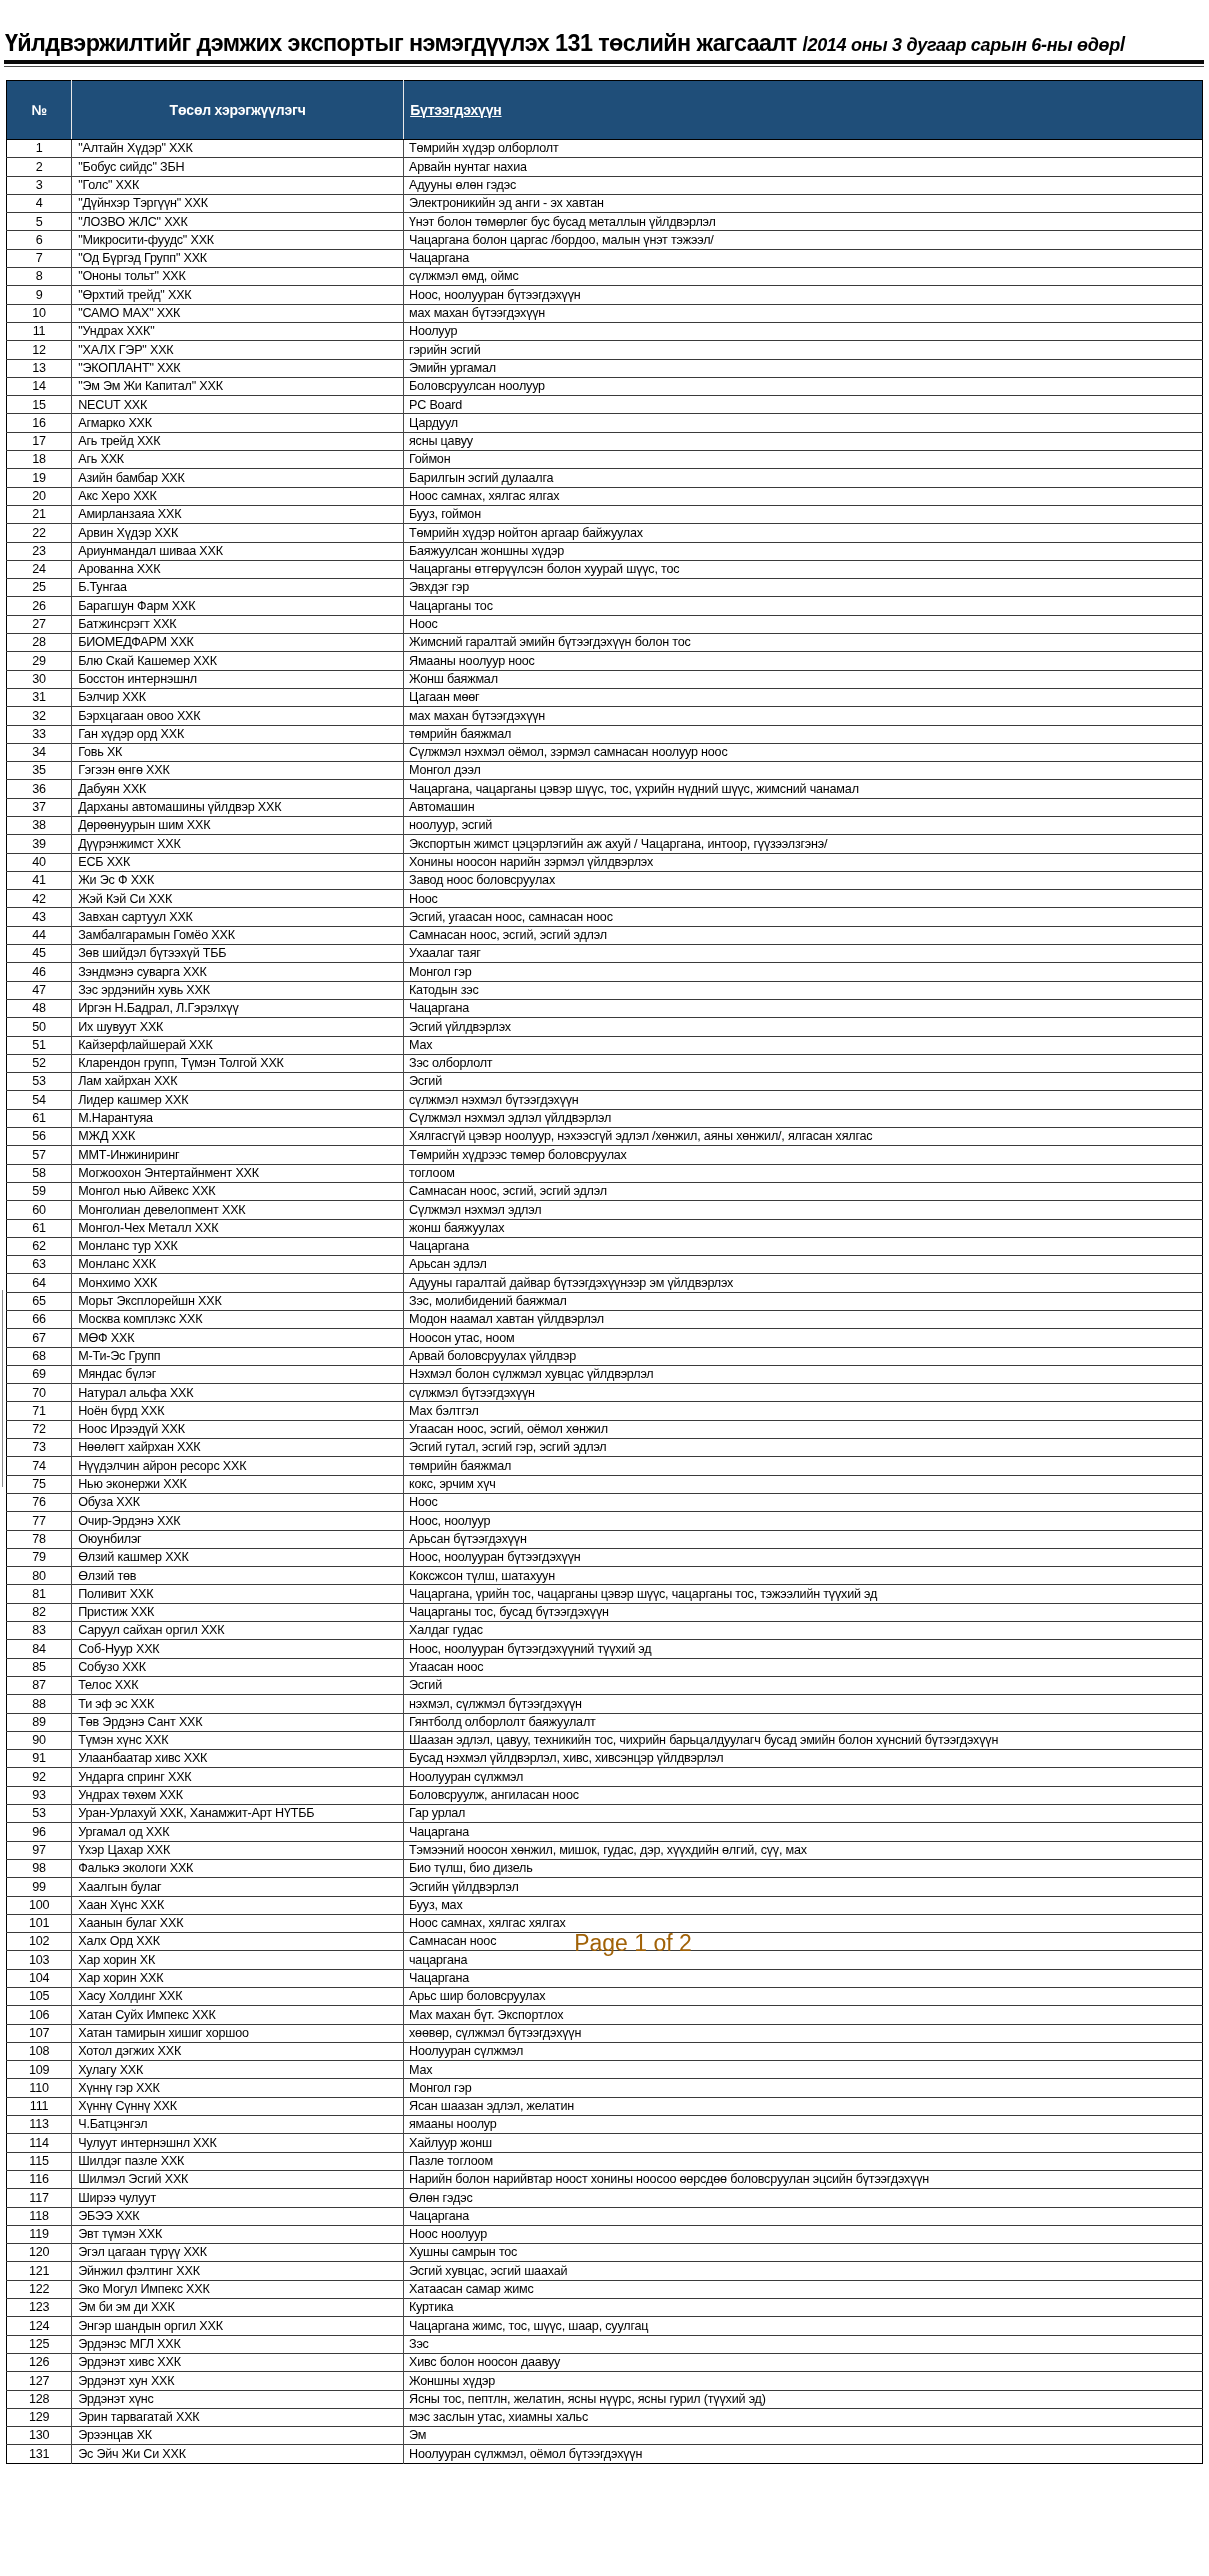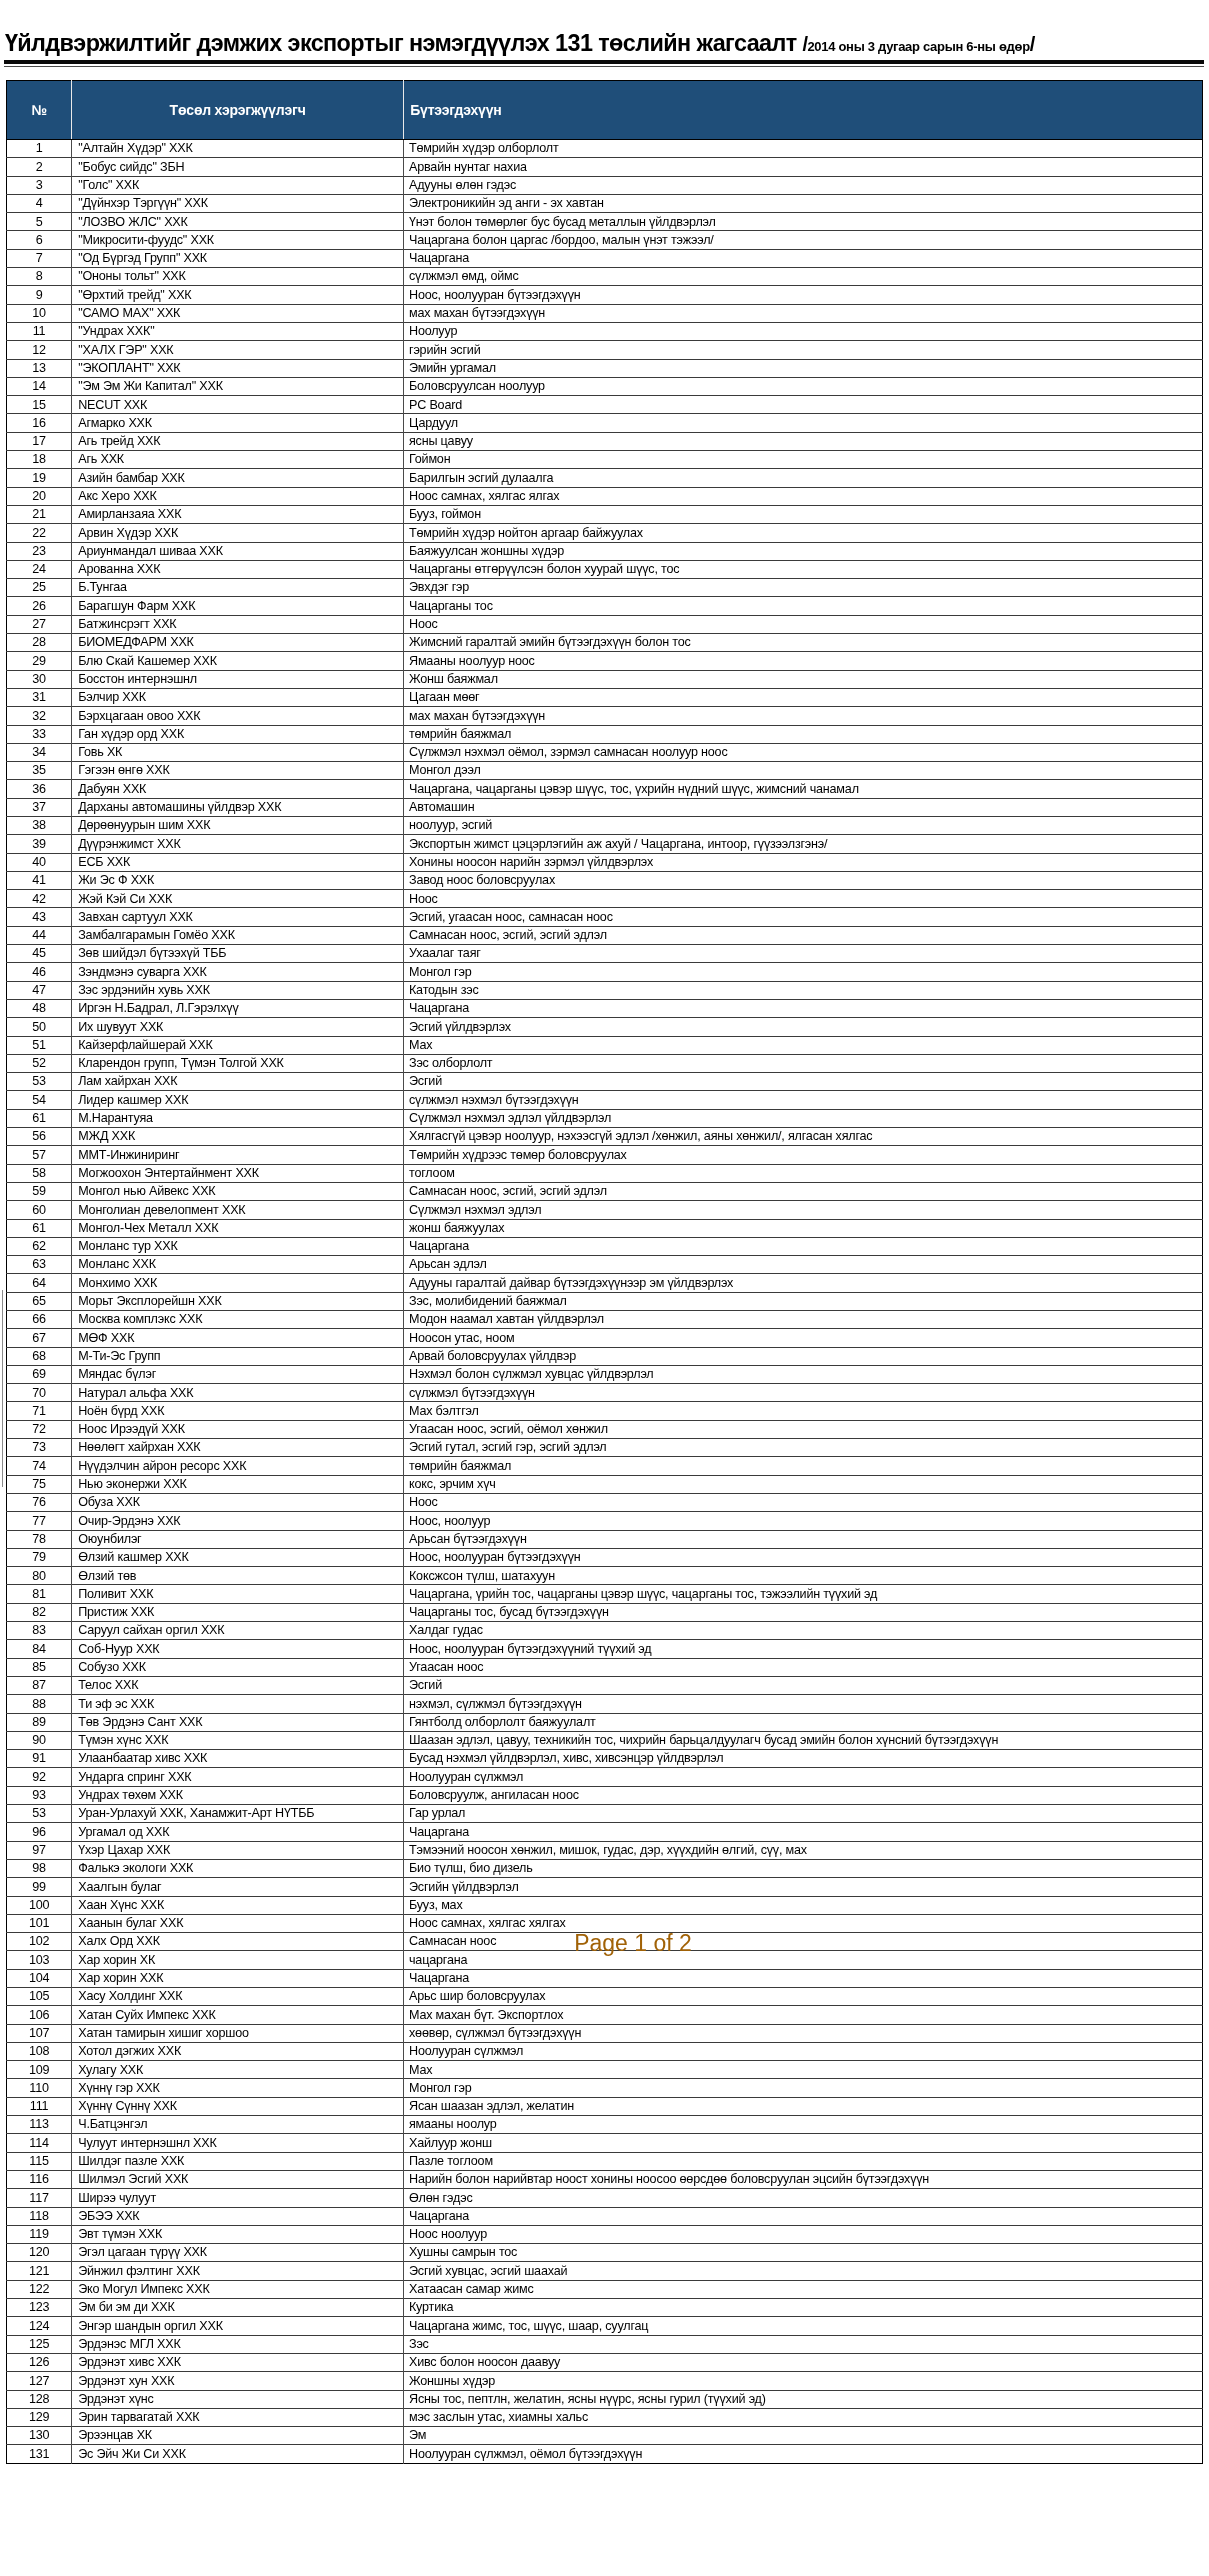--- a/index.html
+++ b/index.html
@@ -7,39 +7,39 @@
     width:1209px;height:2576px;position:relative;
     font-family:"Liberation Sans","DejaVu Sans",sans-serif;
     color:#000;
   }
   .title{
     position:absolute;top:31px;left:4.9px;right:4.9px;
     font-size:23.4px;font-weight:bold;letter-spacing:-0.6px;
     white-space:nowrap;line-height:1.05;
   }
   .title .date-slash{font-size:20px;}
-  .title .date-note{font-size:13px;font-weight:bold;letter-spacing:-0.3px;}
+  .title .date-note{font-size:18px;font-weight:bold;letter-spacing:-0.3px;font-style:italic;}
   .title-rule{
     position:absolute;top:60px;left:3.7px;width:1200px;height:1.8px;
     border-top:4.3px solid #0a0a0a;border-bottom:1.2px solid #4a4a4a;
   }
   table.projects{
     position:absolute;top:80px;left:6.1px;width:1197px;
     border-collapse:collapse;table-layout:fixed;
     border:1.8px solid #000;
   }
   col.c1{width:65px;} col.c2{width:332px;} col.c3{width:799px;}
   thead tr{height:59px;}
   thead td{
     background:var(--header-bg,#1f4e79);color:var(--header-fg,#ffffff);
     font-size:14px;font-weight:bold;letter-spacing:-0.2px;
     border-right:1.2px solid #e9e9e9;border-bottom:1.2px solid #000;
     vertical-align:middle;
   }
-  thead td:last-child{border-right:none;}
+  thead td:last-child{border-right:none;text-decoration:underline;}
   thead td.h-no,thead td.h-impl{text-align:center;}
   thead td.h-prod{text-align:left;padding-left:6.1px;}
   tbody tr{height:18.3px;}
   tbody td{
     font-size:12.6px;letter-spacing:-0.2px;line-height:1;
     border-top:1.2px solid #3a3a3a;border-right:1.2px solid #4a4a4a;
     vertical-align:middle;white-space:nowrap;overflow:hidden;
     padding:0;
   }
   tbody td:last-child{border-right:none;}

